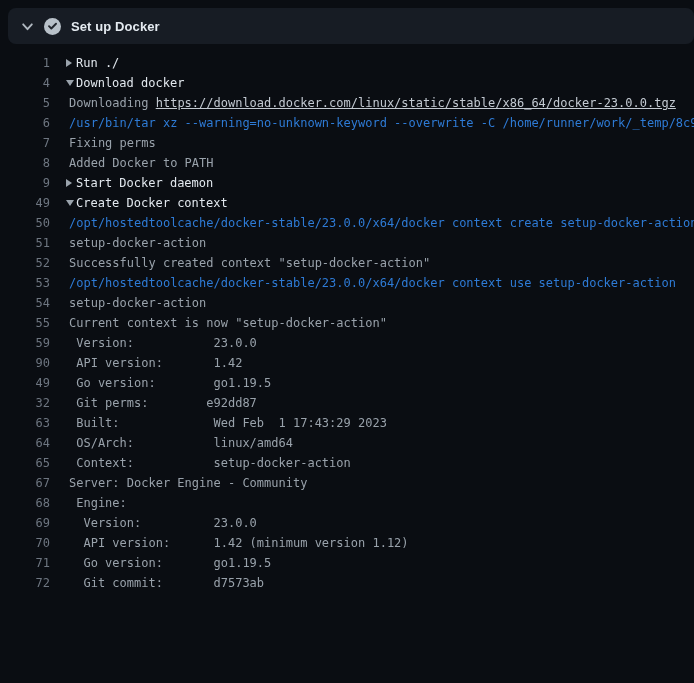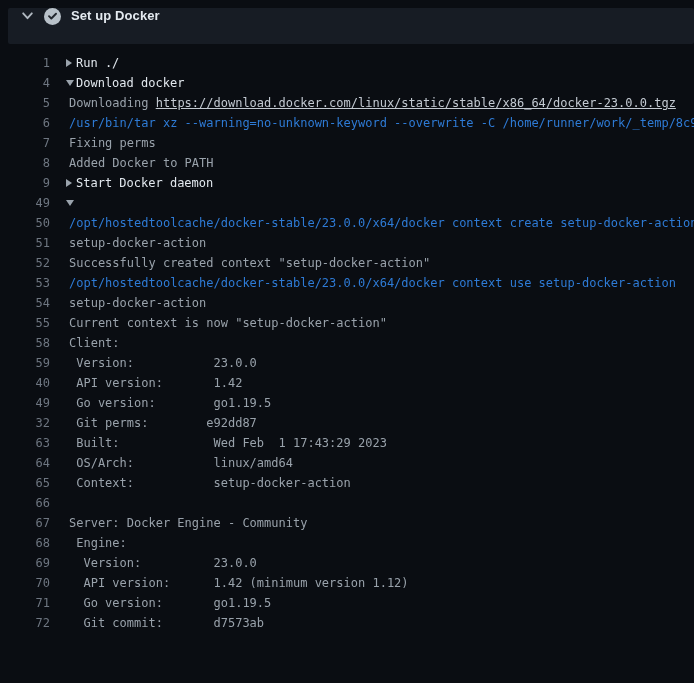--- a/index.html
+++ b/index.html
@@ -9,22 +9,22 @@
     --icon_circle:#b8c1c9; --icon_check:#22272e; --chevron:#b0b8c0;
   }
   html,body{margin:0;padding:0;}
   body{
     width:694px;height:683px;overflow:hidden;
     background:var(--page_bg);
     font-family:"Liberation Sans", sans-serif;
   }
   .step-header{
     position:absolute;left:8px;top:8px;right:0;height:36px;
-    background:var(--header_bg);border-radius:2px;
-    display:flex;cursor:pointer;
+    background:var(--header_bg);border-radius:8px;
+    display:flex;align-items:center;cursor:pointer;
   }
   .chev{margin-left:12px;width:14px;height:14px;display:flex;align-items:center;justify-content:center;}
   .status{margin-left:10px;width:17px;height:17px;display:flex;align-items:center;justify-content:center;}
   .step-title{
     margin-left:10px;font-size:13px;font-weight:600;color:var(--header_text);
     letter-spacing:.1px;
   }
   .log{
     position:absolute;left:0;top:53px;right:0;
   }
@@ -78,35 +78,33 @@
 </div>
 
 <div class="log" id="log">
     <div class="log-row"><span class="ln">1</span><span class="tri right"></span><span class="gtitle">Run ./</span></div>
     <div class="log-row"><span class="ln">4</span><span class="tri down"></span><span class="gtitle">Download docker</span></div>
     <div class="log-row"><span class="ln">5</span><span class="txt">Downloading <a class="loglink">https://download.docker.com/linux/static/stable/x86_64/docker-23.0.0.tgz</a></span></div>
     <div class="log-row"><span class="ln">6</span><span class="txt cmd">/usr/bin/tar xz --warning=no-unknown-keyword --overwrite -C /home/runner/work/_temp/8c91</span></div>
     <div class="log-row"><span class="ln">7</span><span class="txt">Fixing perms</span></div>
     <div class="log-row"><span class="ln">8</span><span class="txt">Added Docker to PATH</span></div>
     <div class="log-row"><span class="ln">9</span><span class="tri right"></span><span class="gtitle">Start Docker daemon</span></div>
-    <div class="log-row"><span class="ln">49</span><span class="tri down"></span></div>
+    <div class="log-row"><span class="ln">49</span><span class="tri down"></span><span class="gtitle">Create Docker context</span></div>
     <div class="log-row"><span class="ln">50</span><span class="txt cmd">/opt/hostedtoolcache/docker-stable/23.0.0/x64/docker context create setup-docker-action</span></div>
     <div class="log-row"><span class="ln">51</span><span class="txt">setup-docker-action</span></div>
     <div class="log-row"><span class="ln">52</span><span class="txt">Successfully created context "setup-docker-action"</span></div>
     <div class="log-row"><span class="ln">53</span><span class="txt cmd">/opt/hostedtoolcache/docker-stable/23.0.0/x64/docker context use setup-docker-action</span></div>
     <div class="log-row"><span class="ln">54</span><span class="txt">setup-docker-action</span></div>
     <div class="log-row"><span class="ln">55</span><span class="txt">Current context is now "setup-docker-action"</span></div>
-    <div class="log-row"><span class="ln">58</span><span class="txt">Client:</span></div>
     <div class="log-row"><span class="ln">59</span><span class="txt"> Version:           23.0.0</span></div>
-    <div class="log-row"><span class="ln">40</span><span class="txt"> API version:       1.42</span></div>
+    <div class="log-row"><span class="ln">90</span><span class="txt"> API version:       1.42</span></div>
     <div class="log-row"><span class="ln">49</span><span class="txt"> Go version:        go1.19.5</span></div>
     <div class="log-row"><span class="ln">32</span><span class="txt"> Git perms:        e92dd87</span></div>
     <div class="log-row"><span class="ln">63</span><span class="txt"> Built:             Wed Feb  1 17:43:29 2023</span></div>
     <div class="log-row"><span class="ln">64</span><span class="txt"> OS/Arch:           linux/amd64</span></div>
     <div class="log-row"><span class="ln">65</span><span class="txt"> Context:           setup-docker-action</span></div>
-    <div class="log-row"><span class="ln">66</span><span class="txt"></span></div>
     <div class="log-row"><span class="ln">67</span><span class="txt">Server: Docker Engine - Community</span></div>
     <div class="log-row"><span class="ln">68</span><span class="txt"> Engine:</span></div>
     <div class="log-row"><span class="ln">69</span><span class="txt">  Version:          23.0.0</span></div>
     <div class="log-row"><span class="ln">70</span><span class="txt">  API version:      1.42 (minimum version 1.12)</span></div>
     <div class="log-row"><span class="ln">71</span><span class="txt">  Go version:       go1.19.5</span></div>
     <div class="log-row"><span class="ln">72</span><span class="txt">  Git commit:       d7573ab</span></div>
   </div>
 
 </body></html>

